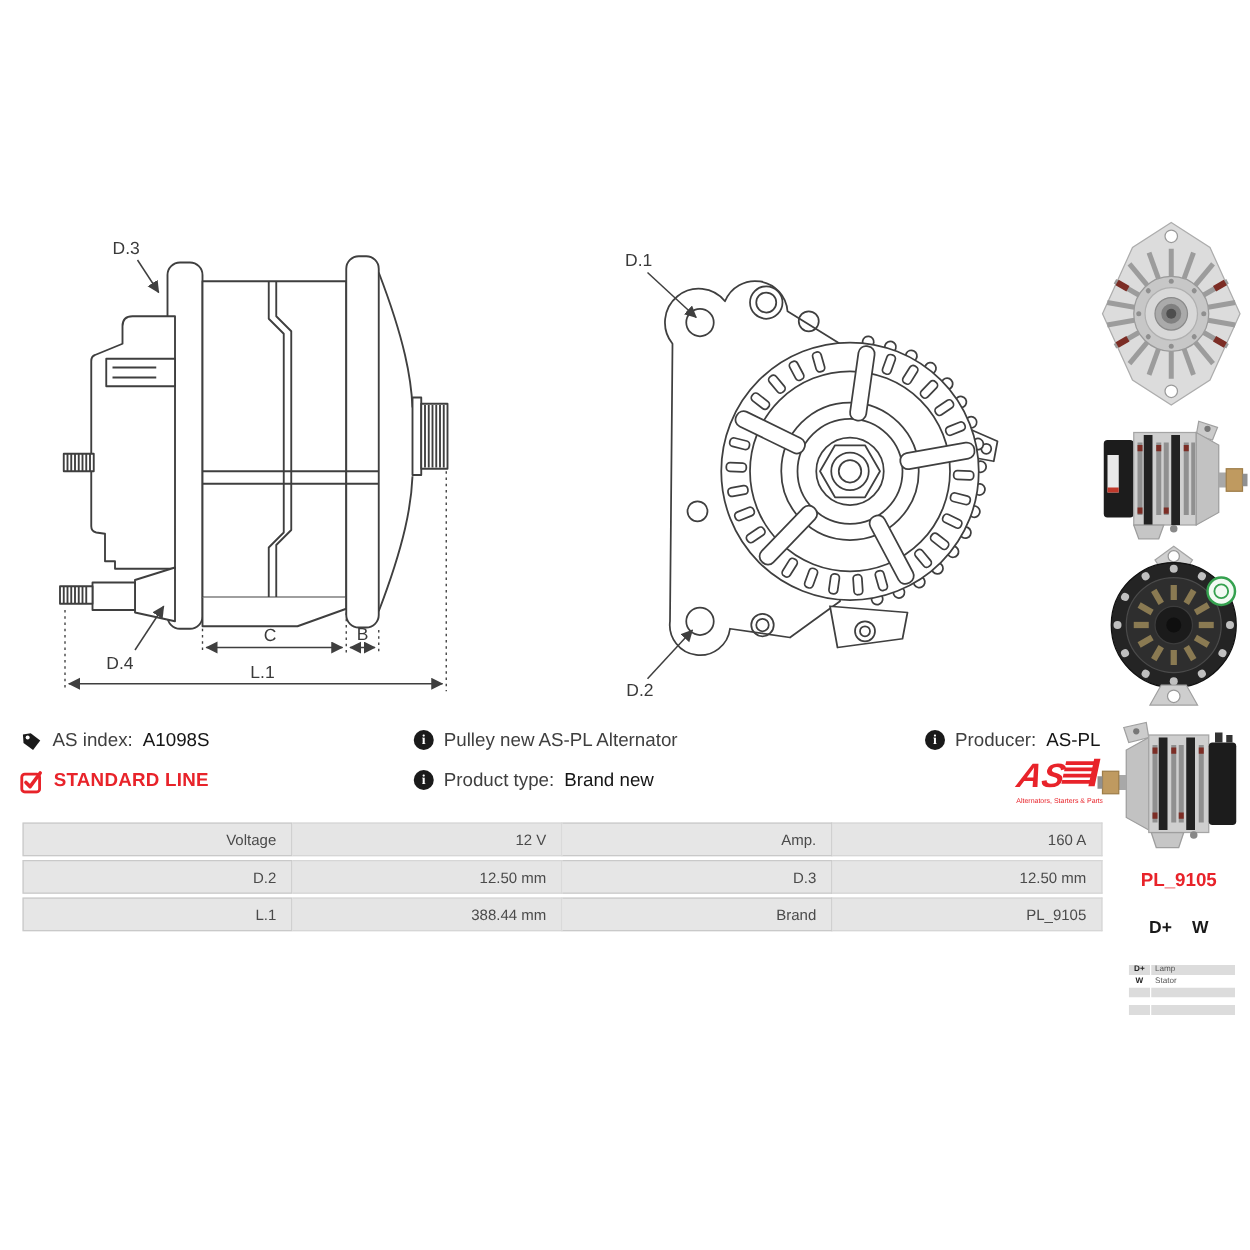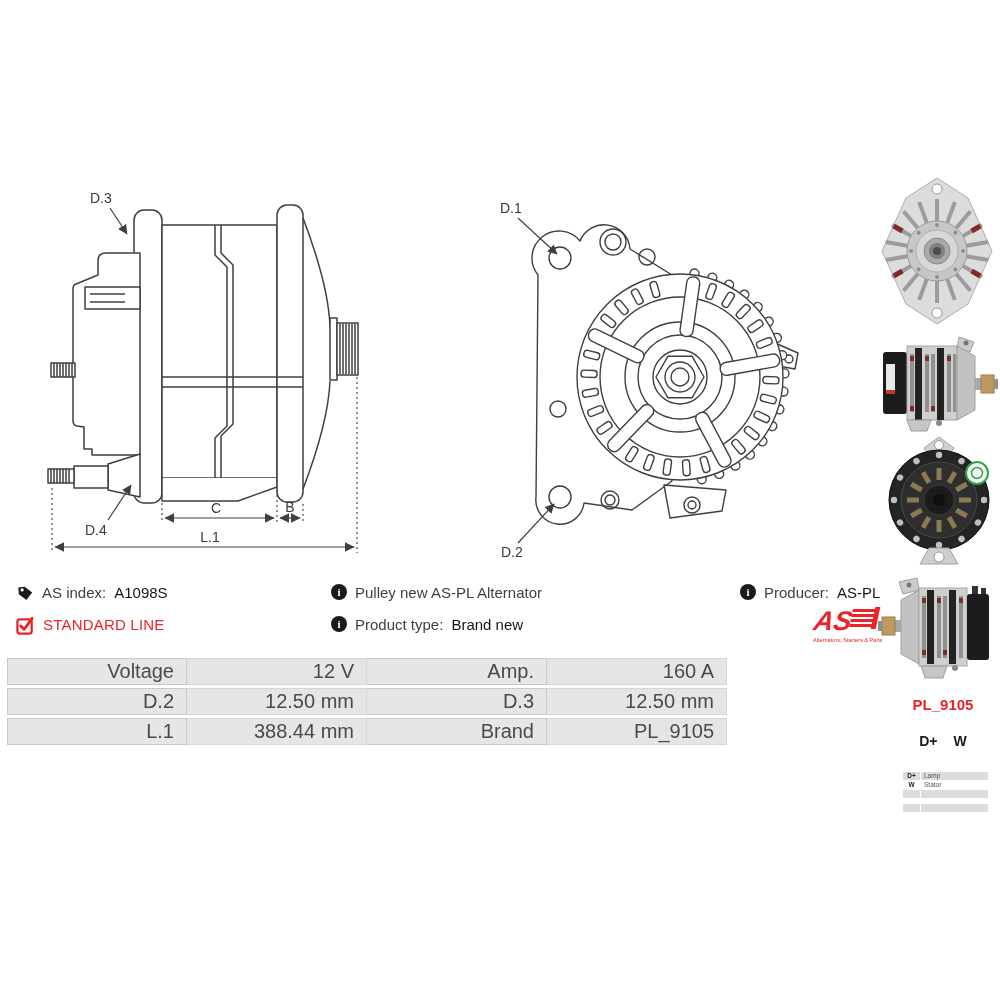--- a/index.html
+++ b/index.html
@@ -9,26 +9,26 @@
 
   
   .info-item { position:absolute; display:flex; align-items:flex-start; gap:8px;
                font-size:15px; color:#3f3f3f; white-space:nowrap; height:20px; }
   .info-item .bold { font-weight:normal; color:#151515; }
   .red { color:#e8232a; }
   .info-ic { display:inline-flex; align-items:center; justify-content:center;
              width:16px; height:16px; border-radius:50%; background:#1a1a1a;
              color:#fff; font-weight:bold; font-size:11px;
              font-family:"Liberation Serif", serif; flex:0 0 16px; }
-  .std-line { font-weight:normal; letter-spacing:.2px; }
+  .std-line { font-weight:bold; letter-spacing:.2px; }
 
   
-  .specs { position:absolute; left:7px; top:655px; width:720px;
+  .specs { position:absolute; left:18px; top:655px; width:864px;
            border-collapse:separate; border-spacing:0 3px; table-layout:fixed;
-           font-size:20px; color:#4a4a4a; }
+           font-size:12px; color:#4a4a4a; }
   .specs td { height:25px; padding:0 12px 0 0; text-align:right; vertical-align:middle; }
   .specs td.lab { background:#e6e6e6; border:1px solid #c9c9c9; }
   .specs td.val { background:#e5e5e5;    border:1px solid #d6d6d6; }
   .specs td:not(:first-child) { border-left:none; }
 
   
   .plug-code { position:absolute; left:898px; top:696px; width:90px; text-align:center;
                font-size:15px; font-weight:bold; color:#e8232a; }
   .pin-row-lbl { position:absolute; left:898px; top:733px; width:90px;
                  display:flex; justify-content:center; gap:16px;

